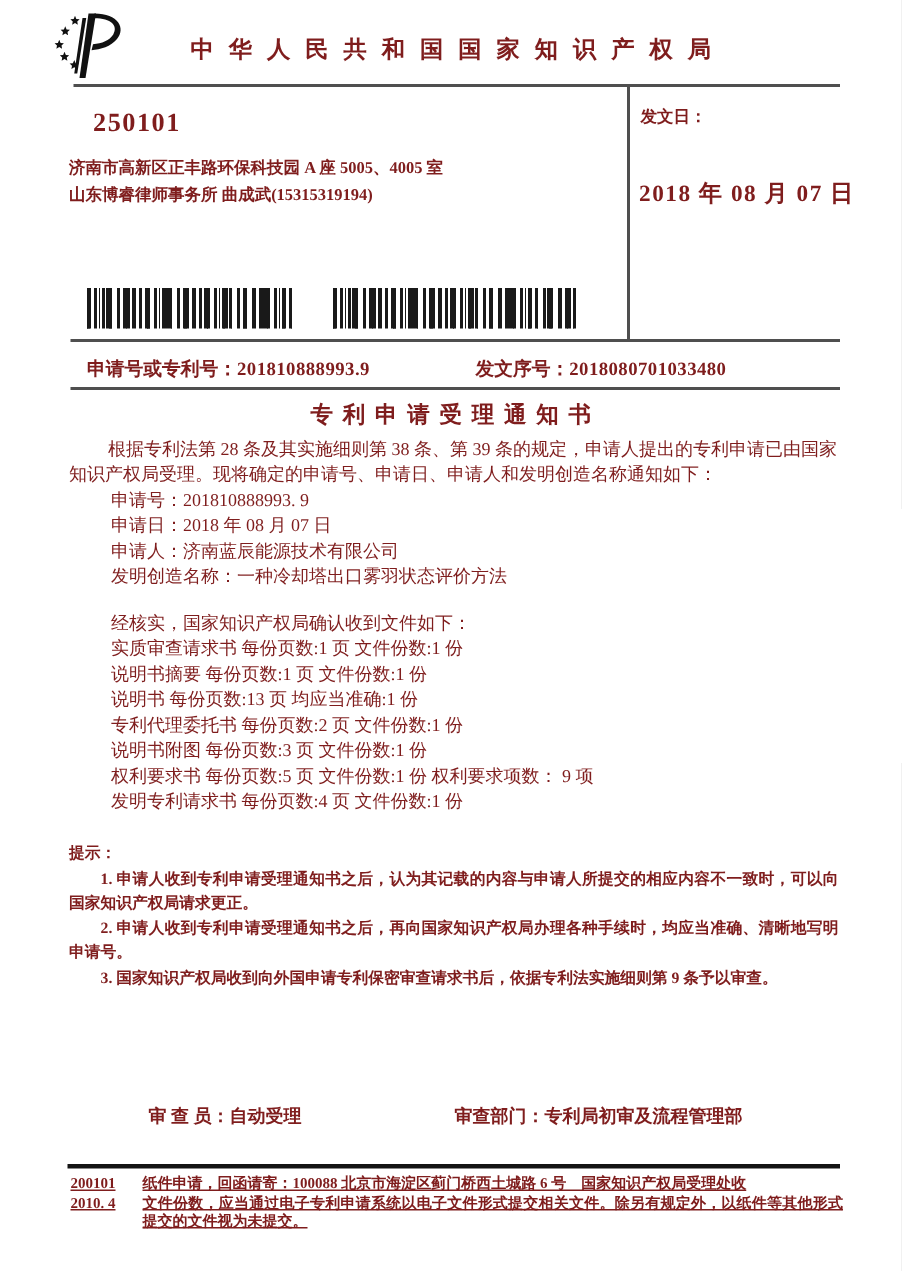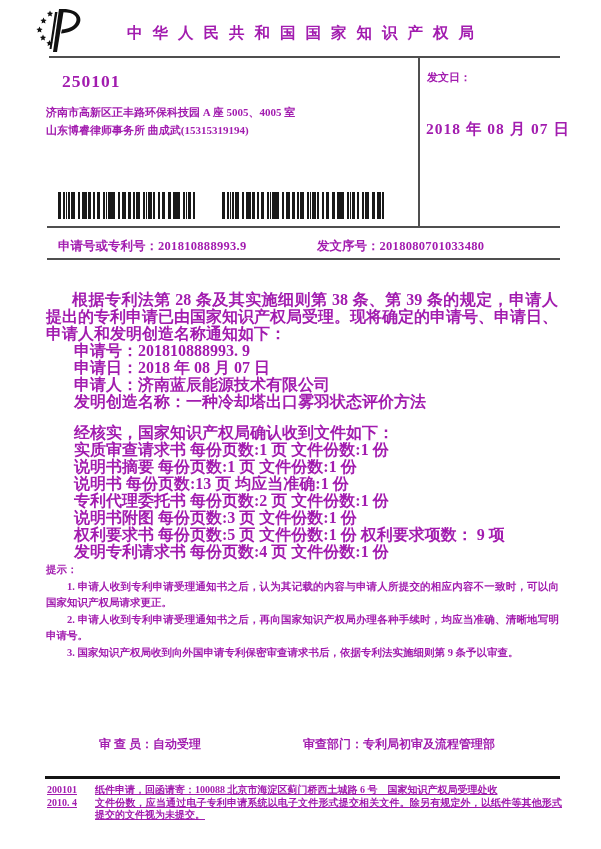--- a/index.html
+++ b/index.html
@@ -2,21 +2,21 @@
 <html><head>
 <meta charset="utf-8">
 <style>
   html,body{margin:0;padding:0;background:#e8e8e8;}
   .page{
     position:relative;
     width:601px;height:849px;
     margin:0 auto;
     background:#ffffff;
     font-family:"Liberation Serif","DejaVu Serif",serif;
-    color:#a21caf;
+    color:#7f1d1d;
     overflow:hidden;
   }
   
   .rule{position:absolute;background:#4f4f4f;height:1.6px;}
   .rule-top{left:49px;top:56px;width:511px;}
   .rule-mid1{left:47px;top:226px;width:513px;}
   .rule-mid2{left:47px;top:258px;width:513px;}
   .rule-footer{left:45px;top:776px;width:515px;height:2.6px;background:#141414;}
   .vline{position:absolute;left:418px;top:57px;width:1.6px;height:169px;background:#4f4f4f;}
   
@@ -51,21 +51,21 @@
   .ref-row b{font-weight:bold;letter-spacing:0.3px;}
   
   .doc-title{
     position:absolute;top:267px;left:0;width:100%;
     text-align:center;font-size:15px;font-weight:bold;
     letter-spacing:6.5px;text-indent:6.5px;white-space:nowrap;
   }
   
   .body-block{
     position:absolute;left:46px;top:291px;width:512px;
-    font-size:16px;line-height:17px;font-weight:700;
+    font-size:12px;line-height:17px;font-weight:400;
   }
   .body-block p{margin:0;}
   .intro{text-indent:26px;text-align:justify;}
   .field-line{padding-left:28px;}
   .spacer{height:14px;}
   .doc-line{padding-left:28px;}
   
   .notes{
     position:absolute;left:46px;top:562px;width:513px;
     font-size:10.5px;line-height:16.5px;font-weight:600;
@@ -119,20 +119,21 @@
   <div class="ref-row">
     <span class="ref-app">
       <span>申请号或专利号：</span><b>201810888993.9</b>
     </span>
     <span class="ref-serial">
       <span>发文序号：</span><b>2018080701033480</b>
     </span>
   </div>
   <div class="rule rule-mid2"></div>
 
+  <div class="doc-title">专利申请受理通知书</div>
 
   <div class="body-block">
     <p class="intro">根据专利法第 28 条及其实施细则第 38 条、第 39 条的规定，申请人提出的专利申请已由国家知识产权局受理。现将确定的申请号、申请日、申请人和发明创造名称通知如下：</p>
     <p class="field-line">申请号：201810888993. 9</p>
     <p class="field-line">申请日：2018 年 08 月 07 日</p>
     <p class="field-line">申请人：济南蓝辰能源技术有限公司</p>
     <p class="field-line">发明创造名称：一种冷却塔出口雾羽状态评价方法</p>
     <div class="spacer"></div>
     <p class="field-line">经核实，国家知识产权局确认收到文件如下：</p>
     <p class="doc-line">实质审查请求书 每份页数:1 页  文件份数:1 份</p>

